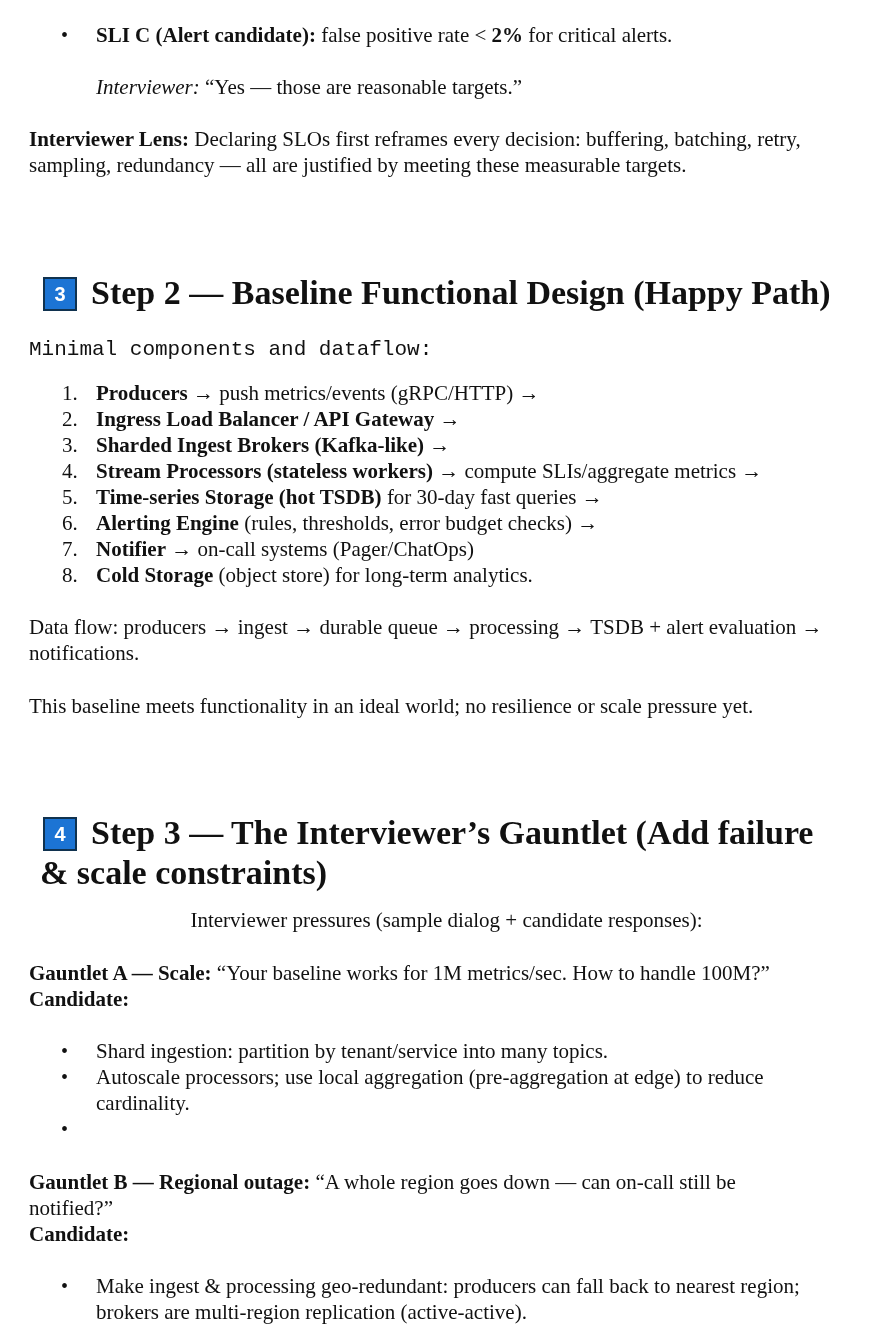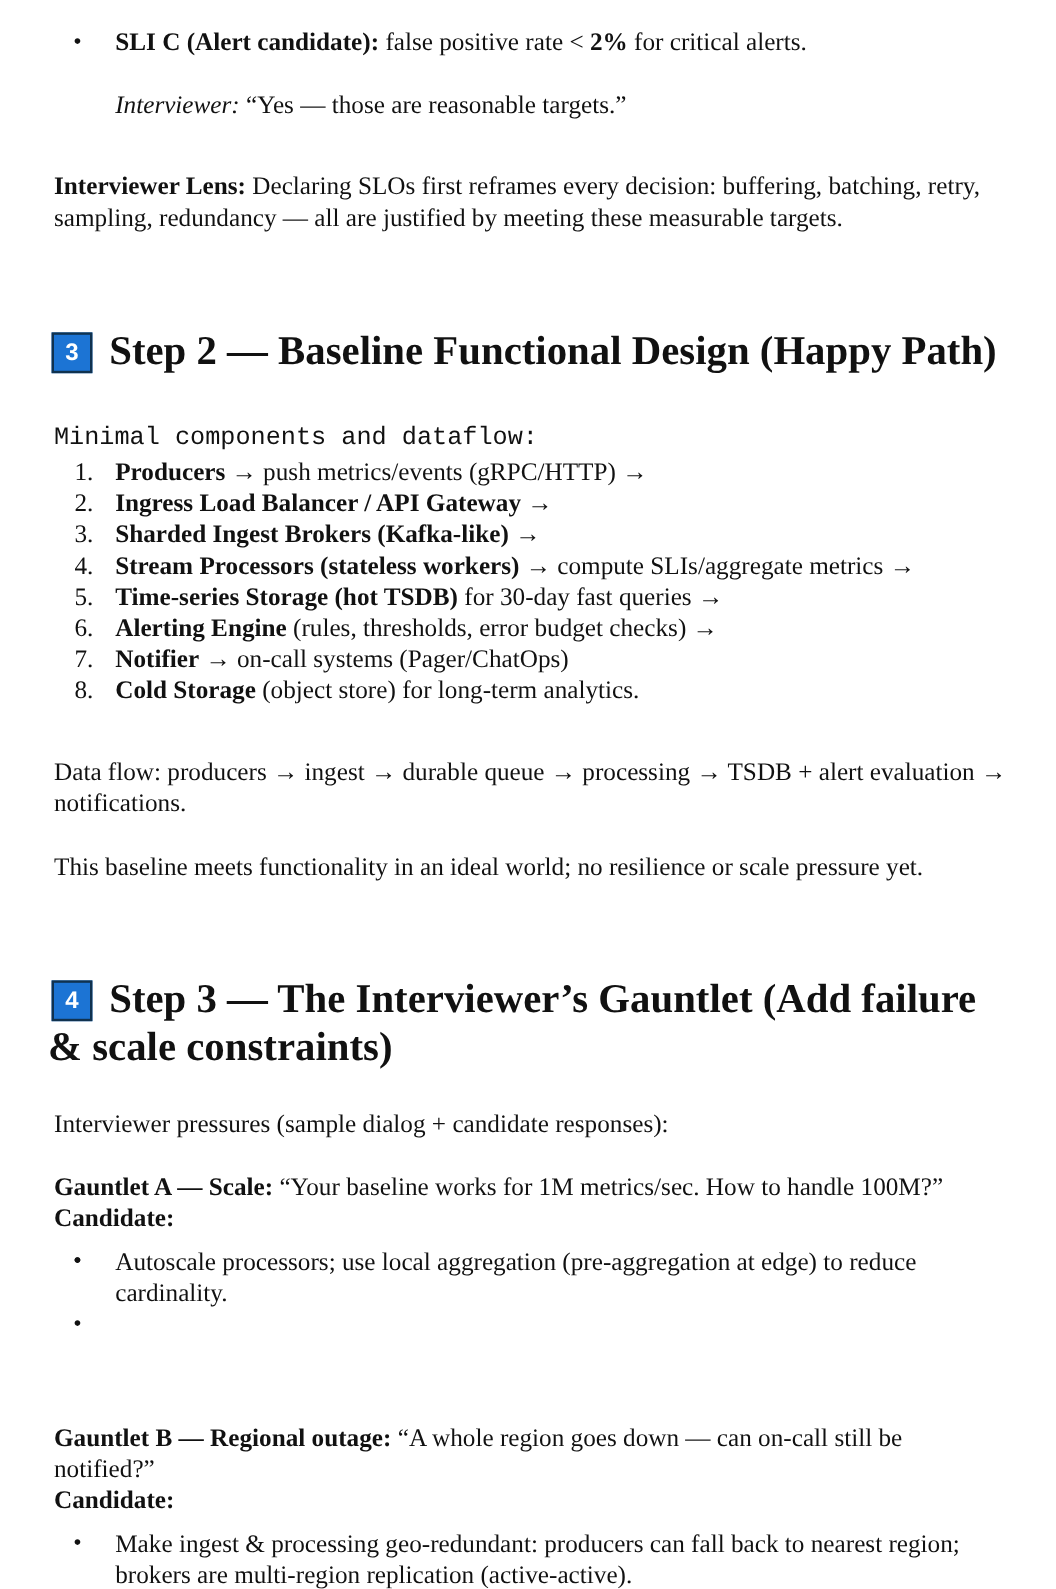--- a/index.html
+++ b/index.html
@@ -2,21 +2,21 @@
 <html><head>
 <meta charset="utf-8">
 <style>
   html, body { margin: 0; padding: 0; background: #ffffff; }
   body {
     width: 880px; height: 1324px; overflow: hidden; position: relative;
     font-family: "Liberation Serif", "DejaVu Serif", serif;
     color: #111111; font-size: 21px; line-height: 26px;
   }
   .abs { position: absolute; }
-  .p { left: 29px; right: 16px; margin: 16px; }
+  .p { left: 29px; right: 16px; margin: 0; }
   b { font-weight: bold; }
   i { font-style: italic; }
   ul.bul { list-style: none; margin: 0; padding: 0; }
   ul.bul li { position: relative; padding-left: 96px; }
   ul.bul li .dot { position: absolute; left: 61px; top: 0; font-size: 20px; }
   ol.num { list-style: none; margin: 0; padding: 0; }
   ol.num li { position: relative; padding-left: 96px; }
   ol.num li .n { position: absolute; left: 62px; top: 0; }
   h2 {
     margin: 11px; font-size: 34px; line-height: 40px; font-weight: bold;
@@ -64,29 +64,29 @@
 </ol>
 
 <p class="abs p" style="top:614px; right:22px;">Data flow: producers → ingest → durable queue → processing → TSDB + alert evaluation → notifications.</p>
 
 <p class="abs p" style="top:693px;">This baseline meets functionality in an ideal world; no resilience or scale pressure yet.</p>
 
 <h2 style="top:802px; right:30px;">
   <span class="badge">4</span><span>Step 3 — The Interviewer’s Gauntlet (Add failure &amp; scale constraints)</span>
 </h2>
 
-<p class="abs p" style="top:907px;">Interviewer pressures (sample dialog + candidate responses):</p>
+<p class="abs p" style="top:907px;text-align:center;">Interviewer pressures (sample dialog + candidate responses):</p>
 
 <p class="abs p" style="top:960px;">
   <b>Gauntlet A — Scale:</b><span> “Your baseline works for 1M metrics/sec. How to handle 100M?”</span><br>
   <b>Candidate:</b>
 </p>
 
 <ul class="bul abs" style="left:0; right:8px; top:1038px;">
-  <li><span class="dot">•</span></li>
+  <li><span class="dot">•</span><span>Shard ingestion: partition by tenant/service into many topics.</span></li>
   <li style="padding-right:40px;"><span class="dot">•</span><span>Autoscale processors; use local aggregation (pre-aggregation at edge) to reduce cardinality.</span></li>
   <li><span class="dot">•</span></li>
 </ul>
 
 <p class="abs p" style="top:1169px; right:80px;">
   <b>Gauntlet B — Regional outage:</b><span> “A whole region goes down — can on-call still be notified?”</span><br>
   <b>Candidate:</b>
 </p>
 
 <ul class="bul abs" style="left:0; right:14px; top:1273px;">

